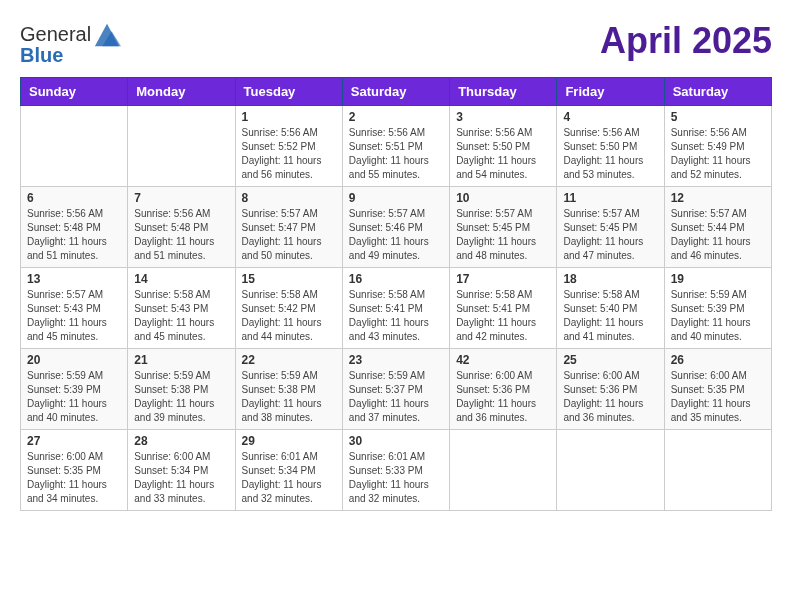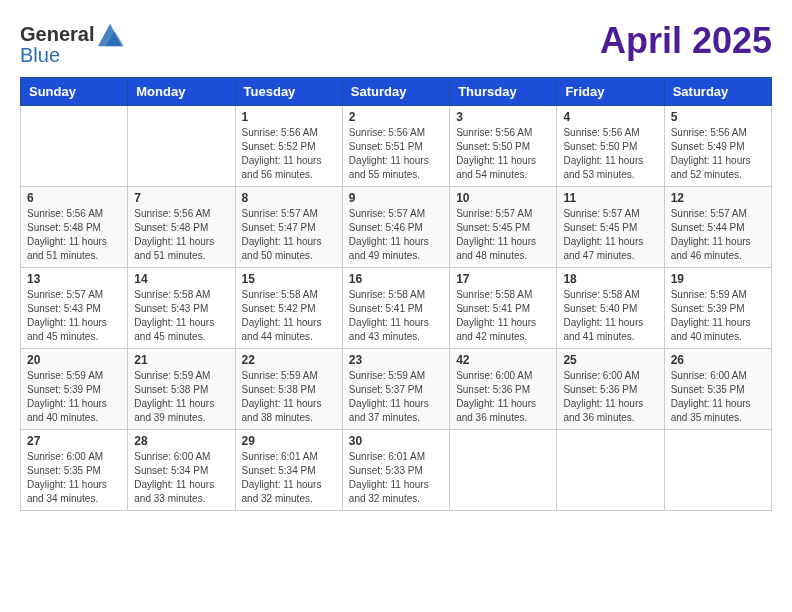--- a/index.html
+++ b/index.html
@@ -32,21 +32,21 @@
     .location-title {
       font-size: 16px;
       color: #333;
     }
     .calendar {
       width: 100%;
       border-collapse: collapse;
       border: 1px solid #ccc;
     }
     .calendar th {
-      background-color: #1d4ed8;
+      background-color: #6d28d9;
       color: #fff;
       text-align: left;
       padding: 6px 8px;
       font-size: 13px;
       border: 1px solid #1a5090;
     }
     .calendar td {
       vertical-align: top;
       border: 1px solid #ccc;
       padding: 4px 6px;
@@ -82,27 +82,27 @@
       display: flex;
       align-items: center;
     }
   </style>
 </head>
 <body>
 
 <div class="header">
   <div class="logo-wrapper">
     <div class="logo-line1">
-      <span style="font-size:20px;font-weight:bold;color:#333;">General</span>
+      <span style="font-size:20px;font-weight:normal;color:#333;">General</span>
       <svg class="logo-icon" viewBox="0 0 30 30" xmlns="http://www.w3.org/2000/svg">
         <polygon points="2,28 15,4 28,28" fill="#2a6db5" opacity="0.85"></polygon>
         <polygon points="10,28 20,12 30,28" fill="#1a5fb4" opacity="0.6"></polygon>
       </svg>
     </div>
-    <span style="font-size:20px;font-weight:normal;color:#2a6db5;margin-top:-4px;">Blue</span>
+    <span style="font-size:20px;font-weight:bold;color:#2a6db5;margin-top:-4px;">Blue</span>
   </div>
   <div class="title-block">
     <div class="month-title">April 2025</div>
   </div>
 </div>
 
 <table class="calendar">
   <thead>
     <tr>
     <th>Sunday</th>

